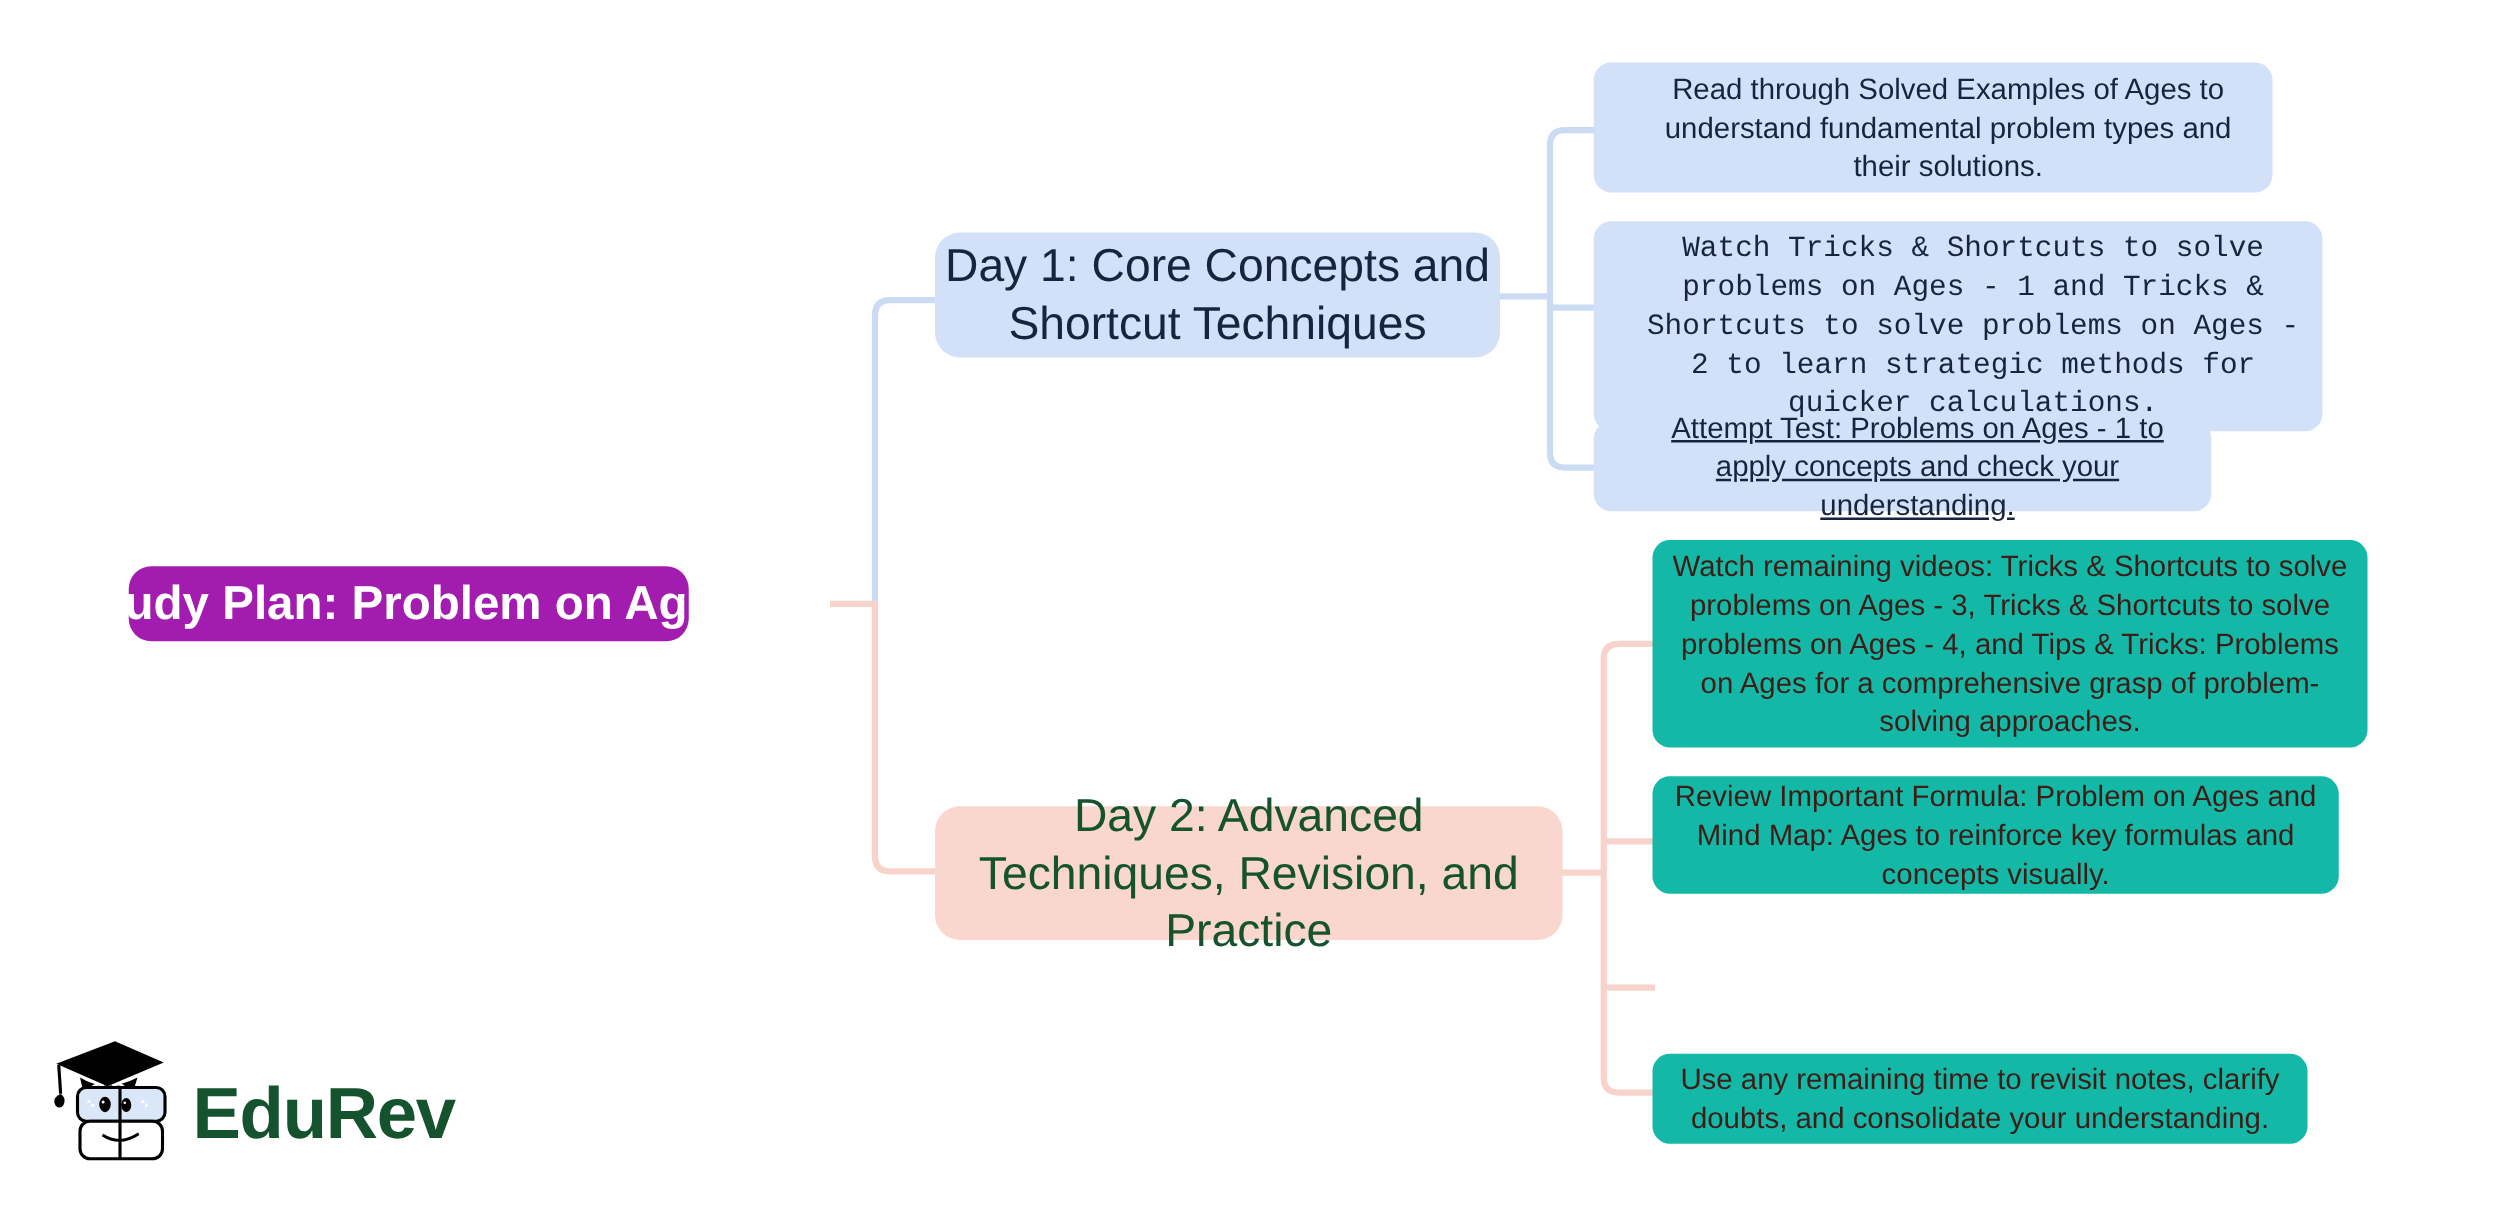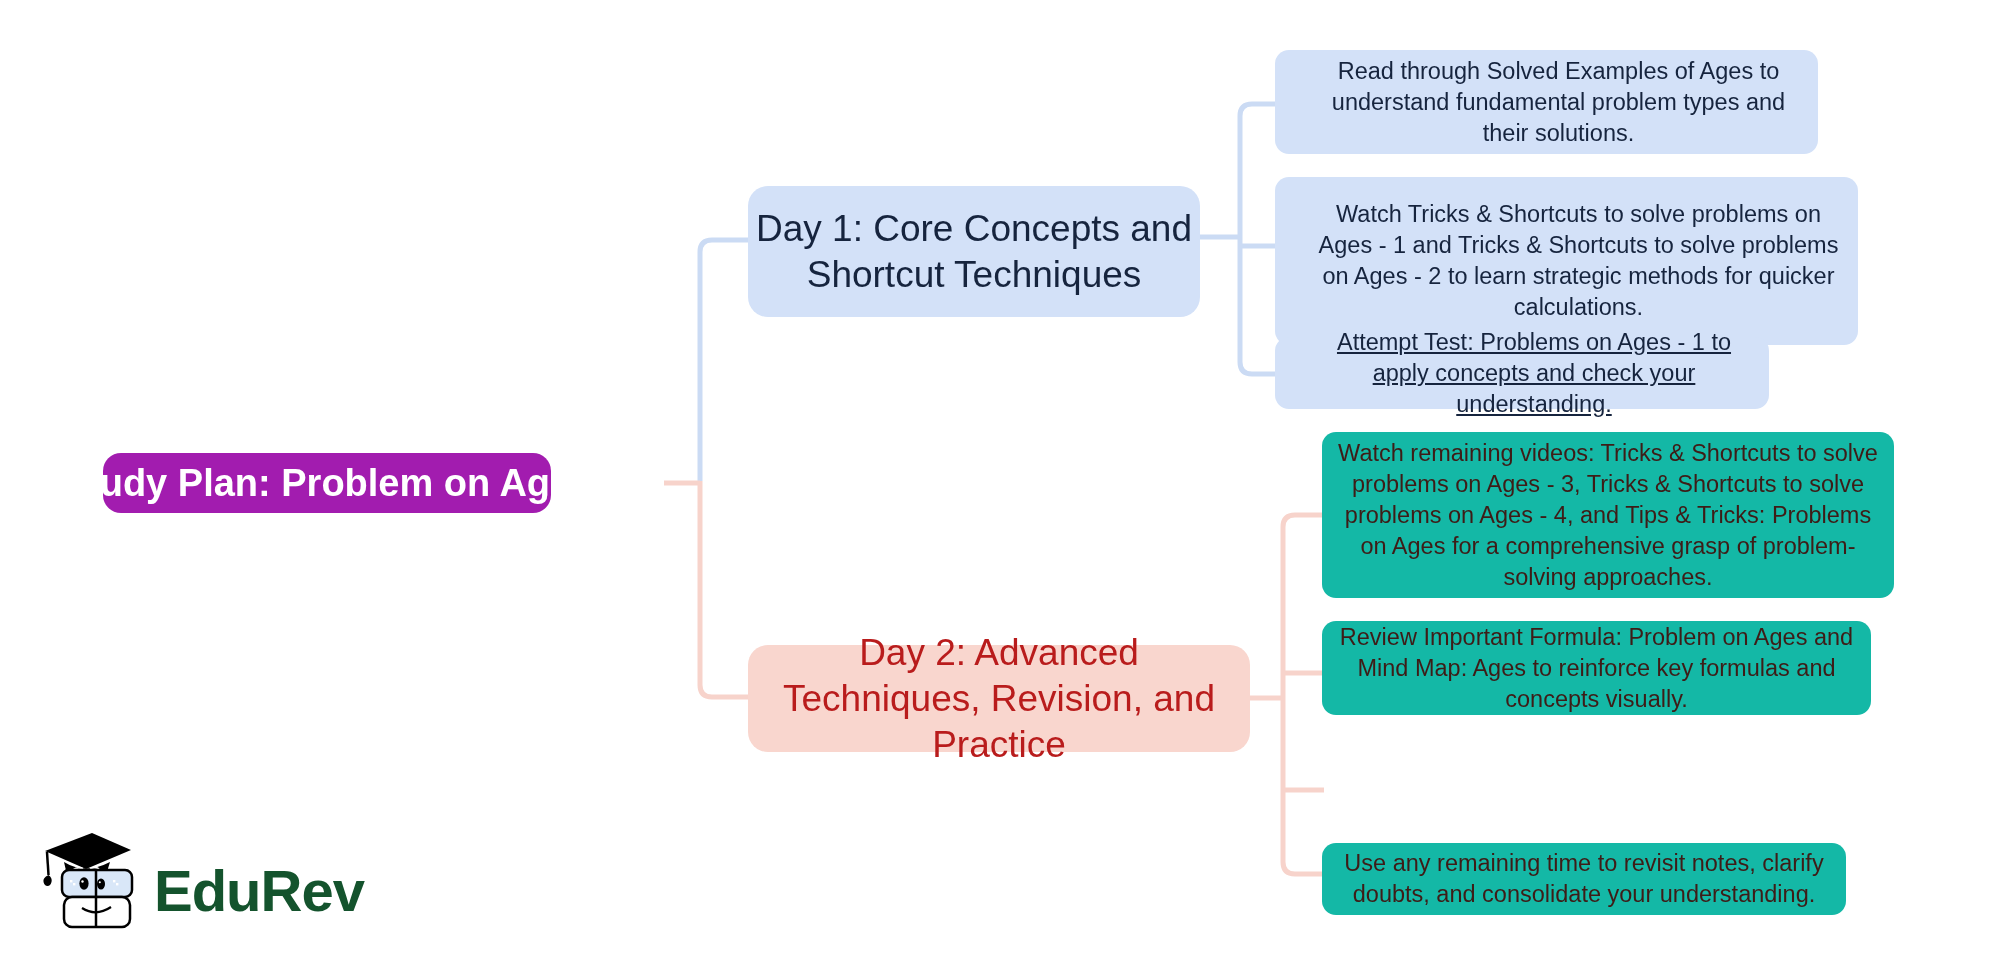--- a/index.html
+++ b/index.html
@@ -9,29 +9,29 @@
 
   .node{position:absolute;display:flex;align-items:center;justify-content:center;
         text-align:center;box-sizing:border-box;}
 
   
   #root{left:103px;top:453px;width:448px;height:60px;background:#a21caf;color:#ffffff;
         border-radius:18px;font-weight:bold;font-size:38px;line-height:60px;white-space:nowrap;}
 
   
   .branch{font-size:37px;line-height:46px;border-radius:20px;padding:4px 8px;}
-  #day1{left:748px;top:186px;width:452px;height:131px;background:#d3e1f8;color:#16243e;}
-  #day2{left:748px;top:645px;width:502px;height:107px;background:#f9d6ce;color:#b91c1c;}
+  #day1{left:748px;top:186px;width:452px;height:100px;background:#d3e1f8;color:#16243e;}
+  #day2{left:748px;top:645px;width:502px;height:107px;background:#f9d6ce;color:#14532d;}
 
   
   .leaf{font-size:23.5px;line-height:31px;border-radius:14px;padding:4px 8px;}
   .leaf.blue{background:#d3e1f8;color:#16243e;padding-left:32px;}
   .leaf.pink{background:#14b8a6;color:#3e1c17;}
   #b1c1{left:1275px;top:50px;width:543px;height:104px;}
-  #b1c2{left:1275px;top:177px;width:583px;height:168px;}
+  #b1c2{left:1275px;top:177px;width:583px;height:168px;font-family:Liberation Mono, monospace;}
   #b1c3{left:1275px;top:337px;width:494px;height:72px;text-decoration:underline;}
   #b2c1{left:1322px;top:432px;width:572px;height:166px;}
   #b2c2{left:1322px;top:621px;width:549px;height:94px;}
   #b2c3{left:1322px;top:748px;width:547px;height:72px;}
   #b2c4{left:1322px;top:843px;width:524px;height:72px;}
 
   
   .logo{position:absolute;left:40px;top:826px;display:flex;align-items:center;}
   .logo .wordmark{font-size:58px;font-weight:bold;color:#14532d;margin-left:14px;margin-top:22px;
                   letter-spacing:-1px;}

